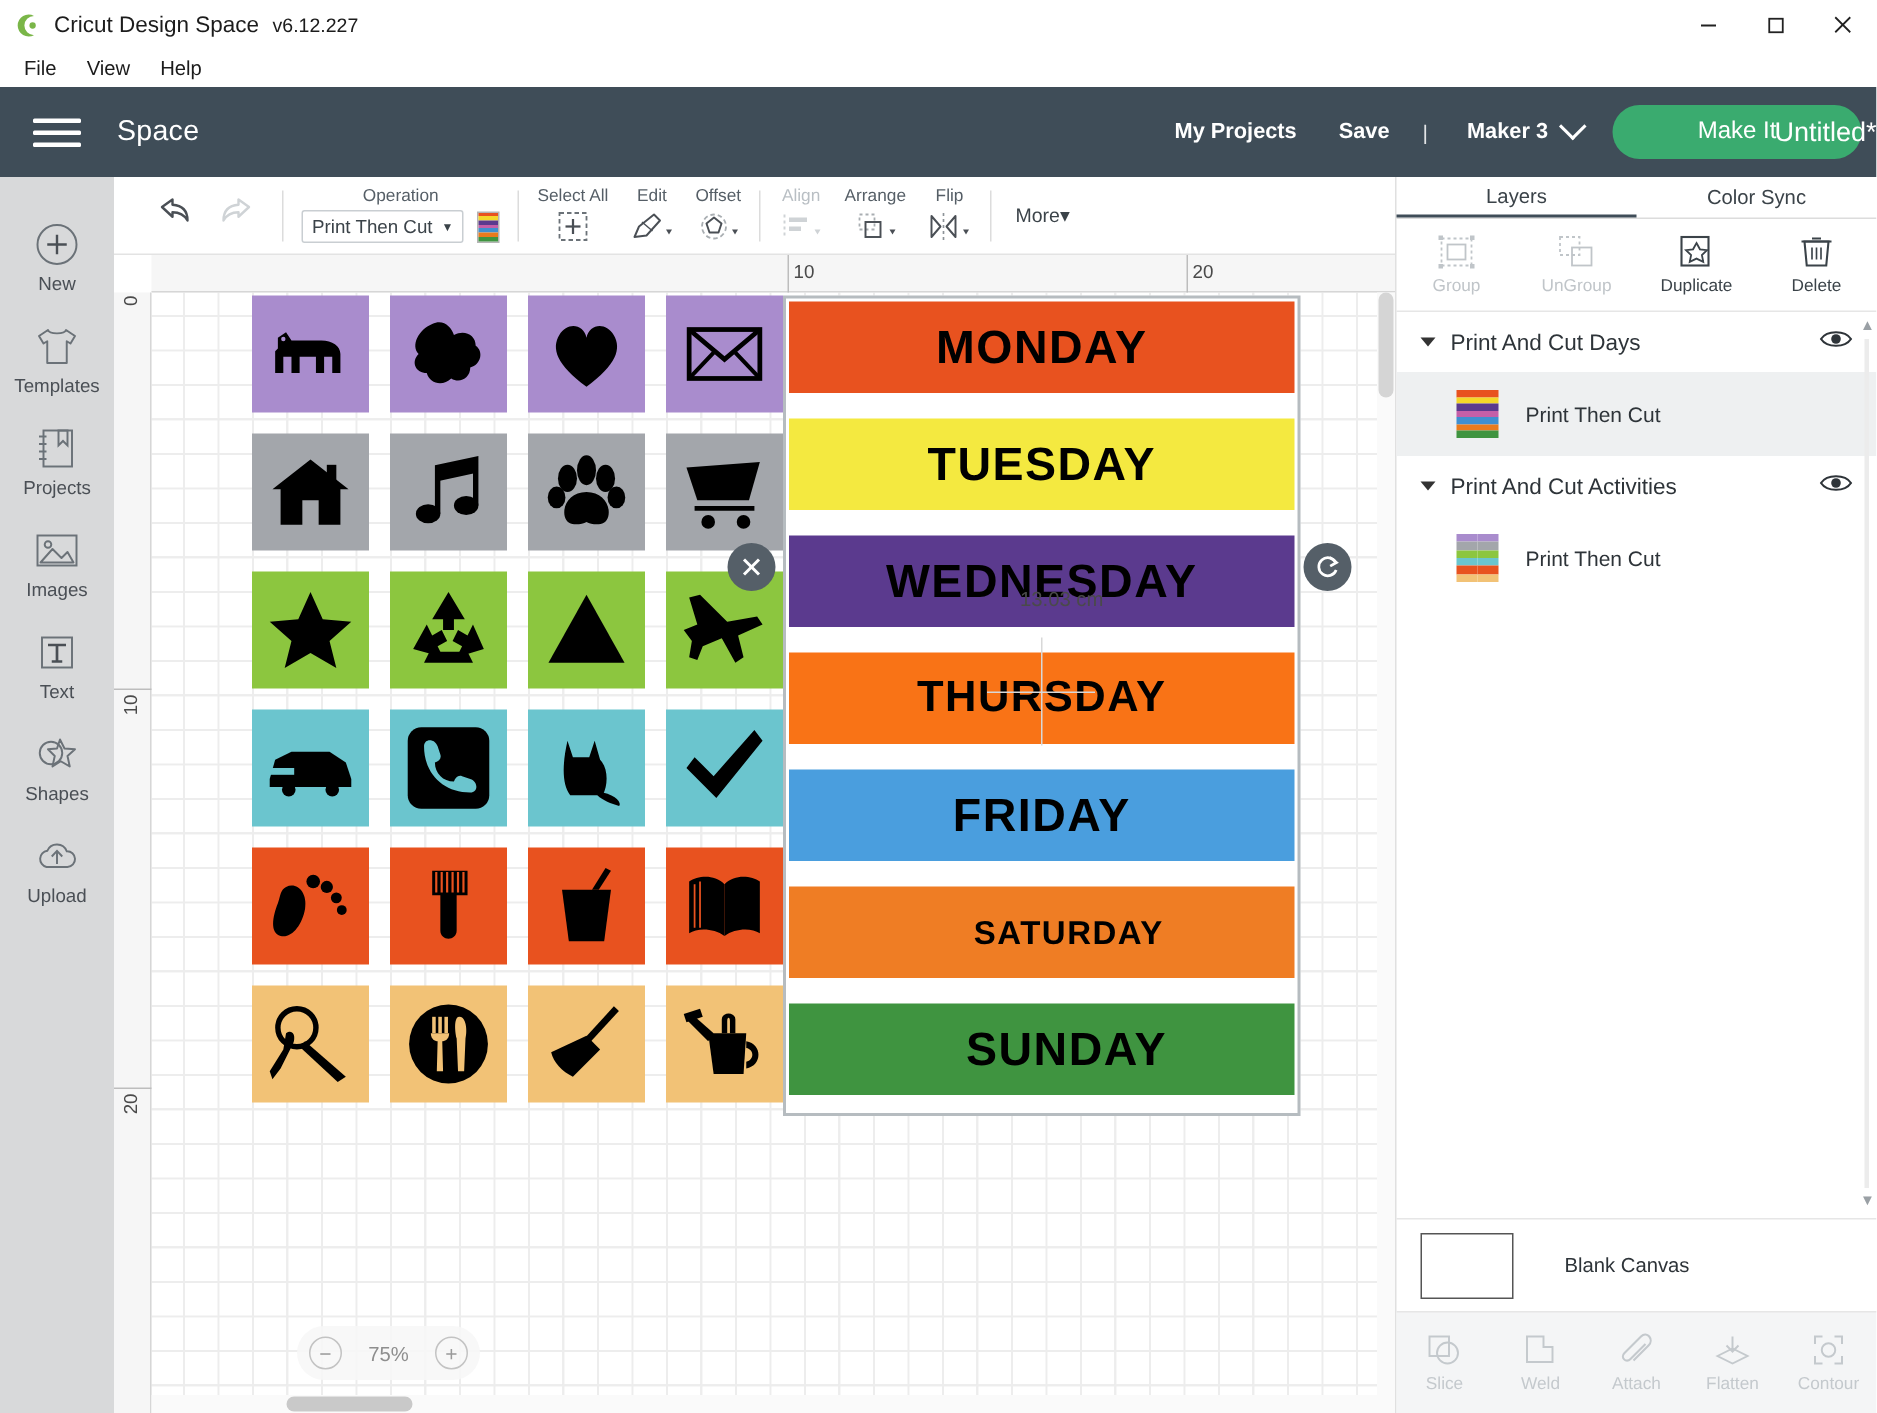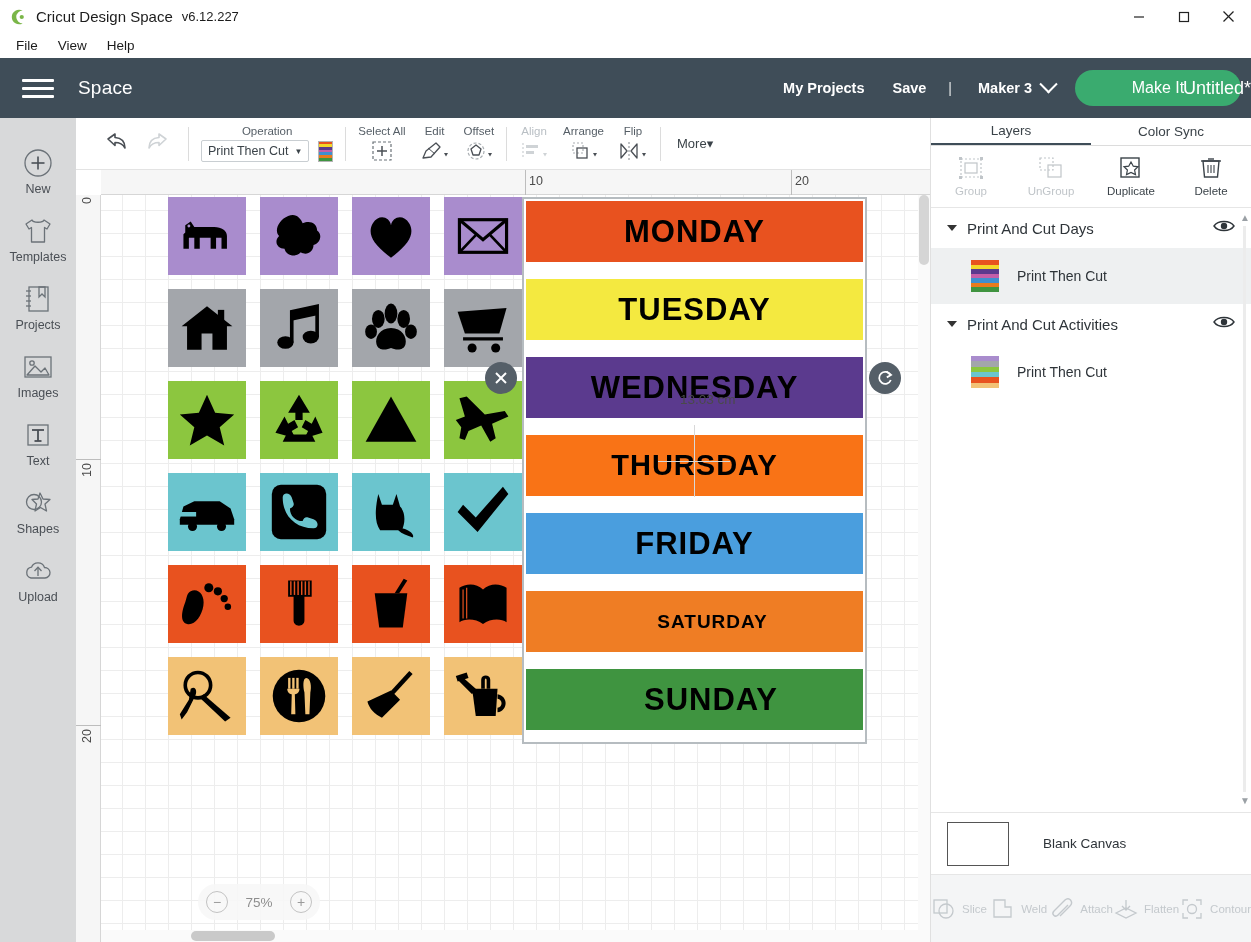--- a/index.html
+++ b/index.html
@@ -158,21 +158,21 @@
   .lgroup-name { font-size:15px; color:#2e3439; flex:1; }
   .lrow { height:56px; display:flex; align-items:center; padding:0 16px 0 40px; gap:18px; }
   .lrow.sel { background:#eef0f1; }
   .lthumb { width:28px; height:32px; display:flex; flex-direction:column; }
   .lthumb i { flex:1; }
   .lrow-label { font-size:14px; color:#2e3439; }
   .canvas-row { height:62px; display:flex; align-items:center; gap:34px; padding:0 16px; border-top:1px solid #e6e6e6; }
   .canvas-swatch { width:62px; height:44px; border:1px solid #555; background:#fff; }
   .canvas-label2 { font-size:13.5px; color:#2e3439; }
   .bottom-ops { height:68px; background:#f4f5f6; display:flex; align-items:center; border-top:1px solid #e6e6e6; }
-  .bo-cell { flex:1; display:flex; align-items:center; gap:5px; font-size:11.5px; color:#c4c9cd; }
+  .bo-cell { flex:1; display:flex; flex-direction:column; align-items:center; gap:5px; font-size:11.5px; color:#c4c9cd; }
   .panel-sb { position:absolute; right:2px; top:4px; width:9px; bottom:6px; }
   .panel-sb .arrow { color:#9aa0a5; font-size:10px; text-align:center; }
   .panel-sb .track { position:absolute; top:14px; bottom:14px; left:3px; width:3px; background:#ececec; }
 </style>
 </head>
 <body>
 
 <div class="titlebar">
   <div class="app-logo">
     <svg viewBox="0 0 24 24" width="22" height="22">
@@ -648,21 +648,21 @@
             <div class="daystrip" style="top: 160px; height: 61px; background: rgb(91, 58, 142);">
               <span style="font-size: 31px;">WEDNESDAY</span>
             </div>
             <div class="daystrip" style="top: 238px; height: 61px; background: #f97316;">
               <span style="font-size: 29px;">THURSDAY</span>
             </div>
             <div class="daystrip" style="top: 316px; height: 61px; background: rgb(74, 158, 222);">
               <span style="font-size: 31px;">FRIDAY</span>
             </div>
             <div class="daystrip" style="top: 394px; height: 61px; background: rgb(239, 125, 36);">
-              <span style="font-size: 19px; margin-left: 36px;">SATURDAY</span>
+              <span style="font-size: 22px; margin-left: 36px;">SATURDAY</span>
             </div>
             <div class="daystrip" style="top: 472px; height: 61px; background: rgb(63, 148, 64); padding-left: 33px;">
               <span style="font-size: 31px;">SUNDAY</span>
             </div>
           </div>
         <div class="center-cross" style="left:172px; top:228px; width:1px; height:72px;"></div>
         <div class="center-cross" style="left:136px; top:264px; width:72px; height:1px;"></div>
       </div>
 
       <div class="handle" style="left:409px; top:192px;">

